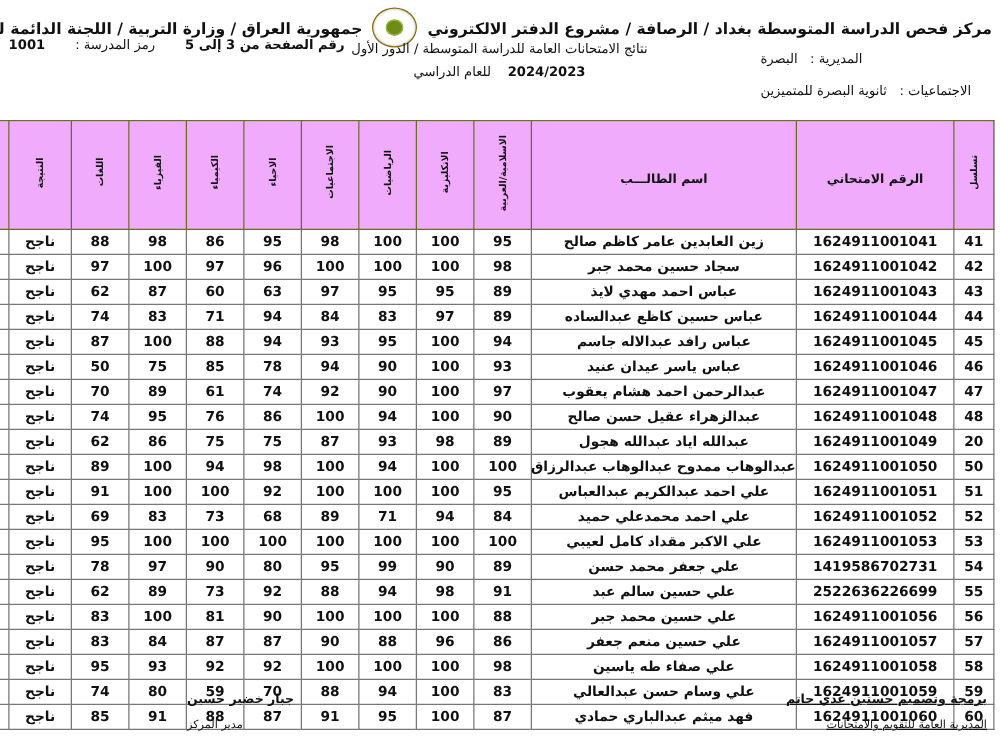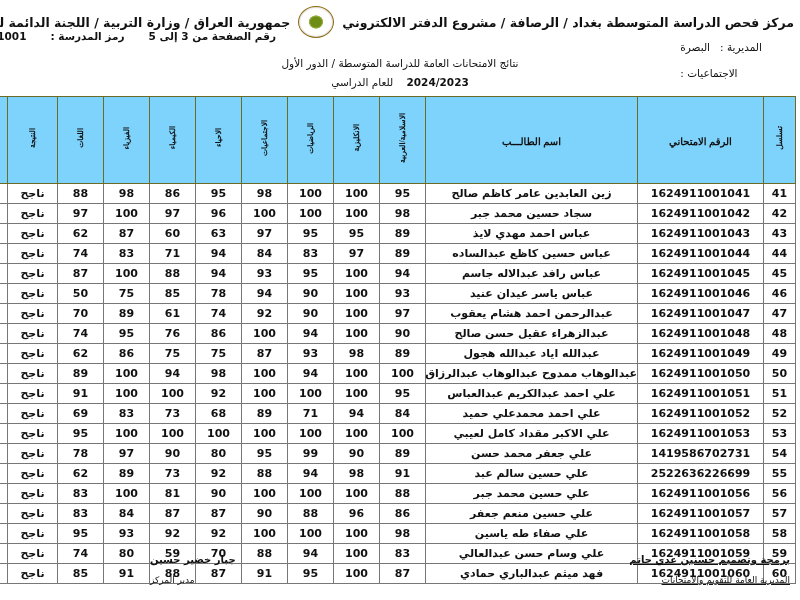--- a/index.html
+++ b/index.html
@@ -70,26 +70,26 @@
     font-size:10.5px;
   }
   .f-left .row{
     display:flex;
     flex-direction:row;
     justify-content:flex-start;
     gap:24px;
     margin-bottom:9px;
     white-space:nowrap;
   }
-  .f-left .row .lbl{font-weight:bold;}
+  .f-left .row .lbl{font-weight:normal;}
   .f-left .row .val{font-weight:bold;}
 
   .f-center{
     position:absolute;
-    top:24px;
+    top:0;
     left:50%;
     transform:translateX(-50%);
     text-align:center;
     font-size:10.5px;
     line-height:19px;
     white-space:nowrap;
   }
   .f-center .year{font-weight:bold;}
 
   .f-right{
@@ -116,24 +116,23 @@
     direction:rtl;
   }
   table.results th,
   table.results td{
     border:1px solid #4a4a33;
     padding:0;
     text-align:center;
     vertical-align:middle;
   }
   table.results thead th{
-    background:#7dd3fc;
+    background:#f0abfc;
     height:86px;
     border-color:#6b6b25;
-    font-family:Liberation Serif, serif;
   }
   .vhead{
     writing-mode:vertical-rl;
     transform:rotate(180deg);
     font-size:7.5px;
     font-weight:bold;
     white-space:nowrap;
     letter-spacing:0px;
     line-height:1;
     display:inline-block;
@@ -227,20 +226,21 @@
       </div>
     </div>
 
     <div class="f-right">
       <div class="row">
         <span class="lbl">المديرية :</span>
         <span class="val">البصرة</span>
       </div>
       <div class="row">
         <span class="lbl">الاجتماعيات :</span>
+        <span class="val">ثانوية البصرة للمتميزين</span>
       </div>
     </div>
 
   </div>
 </div>
 
 <div class="tbl-wrap">
   <table class="results">
     <colgroup>
       <col class="w-seq">
@@ -389,21 +389,21 @@
           <td class="c-num">94</td>
           <td class="c-num">100</td>
           <td class="c-num">86</td>
           <td class="c-num">76</td>
           <td class="c-num">95</td>
           <td class="c-num">74</td>
           <td class="c-res">ناجح</td>
           <td class="c-num">641</td>
         </tr>
         <tr>
-          <td class="c-num">49</td>
+          <td class="c-num">20</td>
           <td class="c-num">1624911001049</td>
           <td class="c-name">عبدالله اياد عبدالله هجول</td>
           <td class="c-num">89</td>
           <td class="c-num">98</td>
           <td class="c-num">93</td>
           <td class="c-num">87</td>
           <td class="c-num">75</td>
           <td class="c-num">75</td>
           <td class="c-num">86</td>
           <td class="c-num">62</td>

